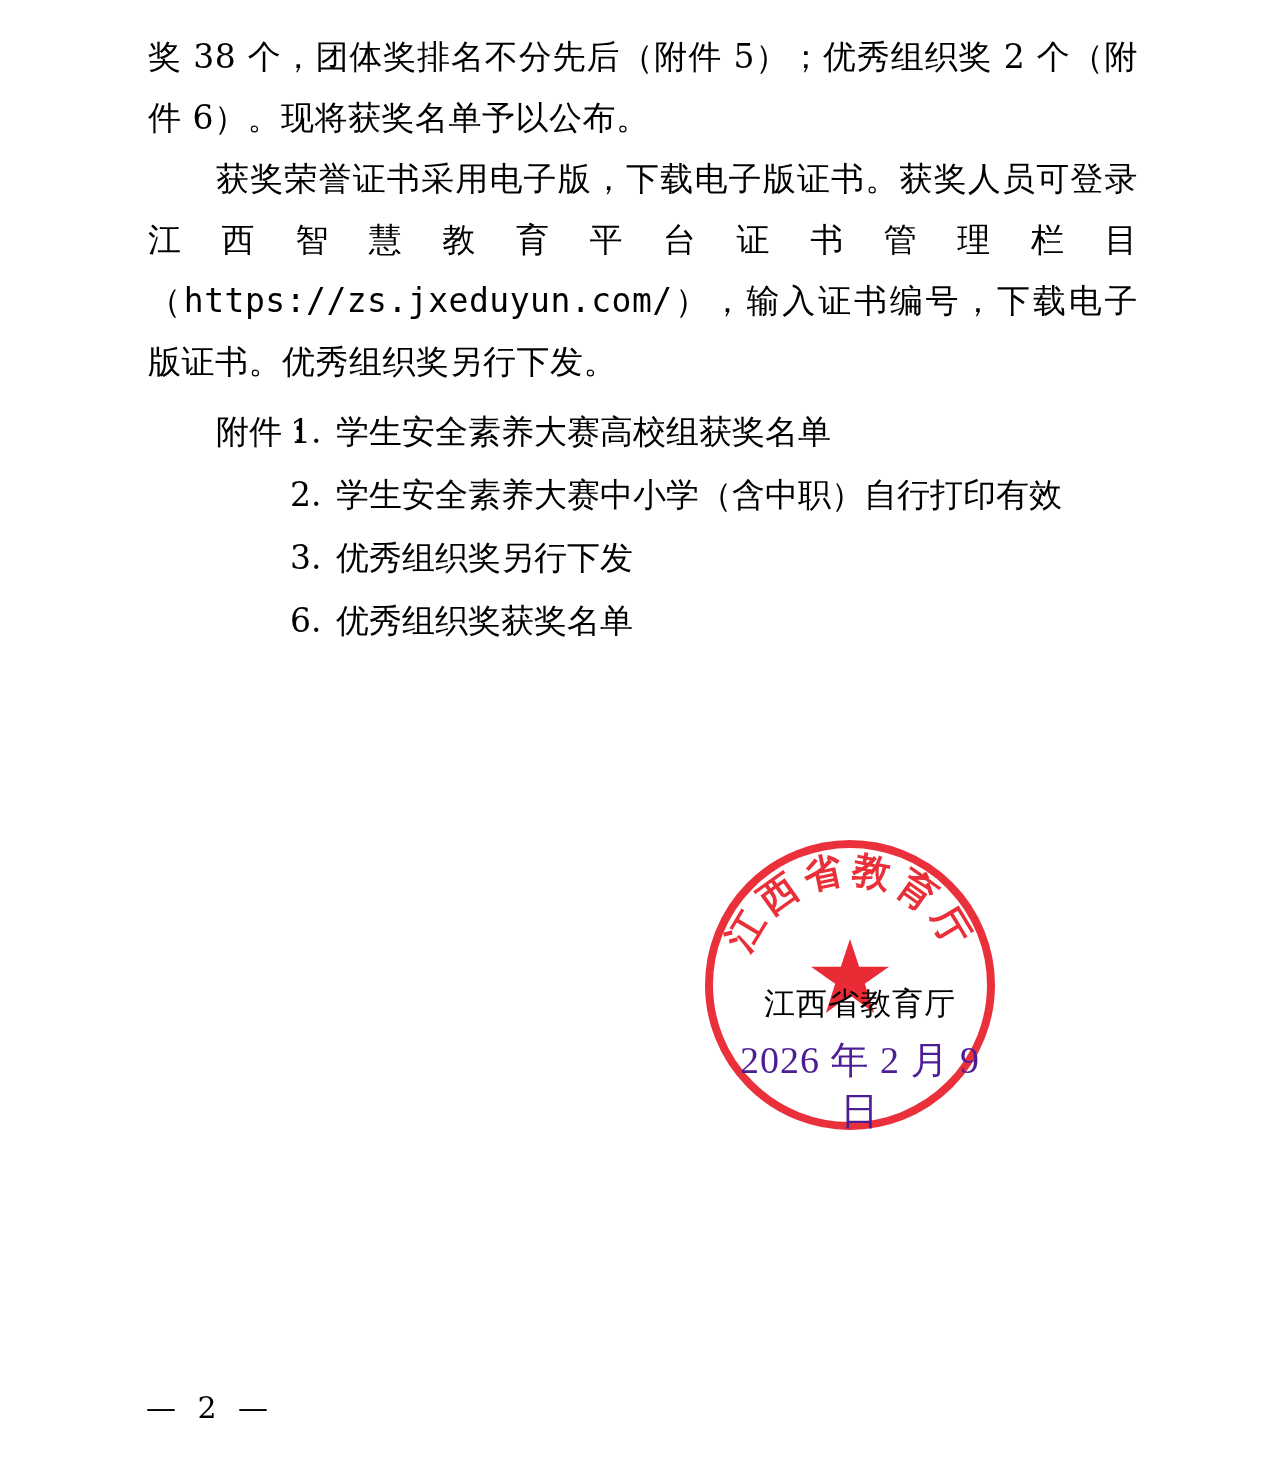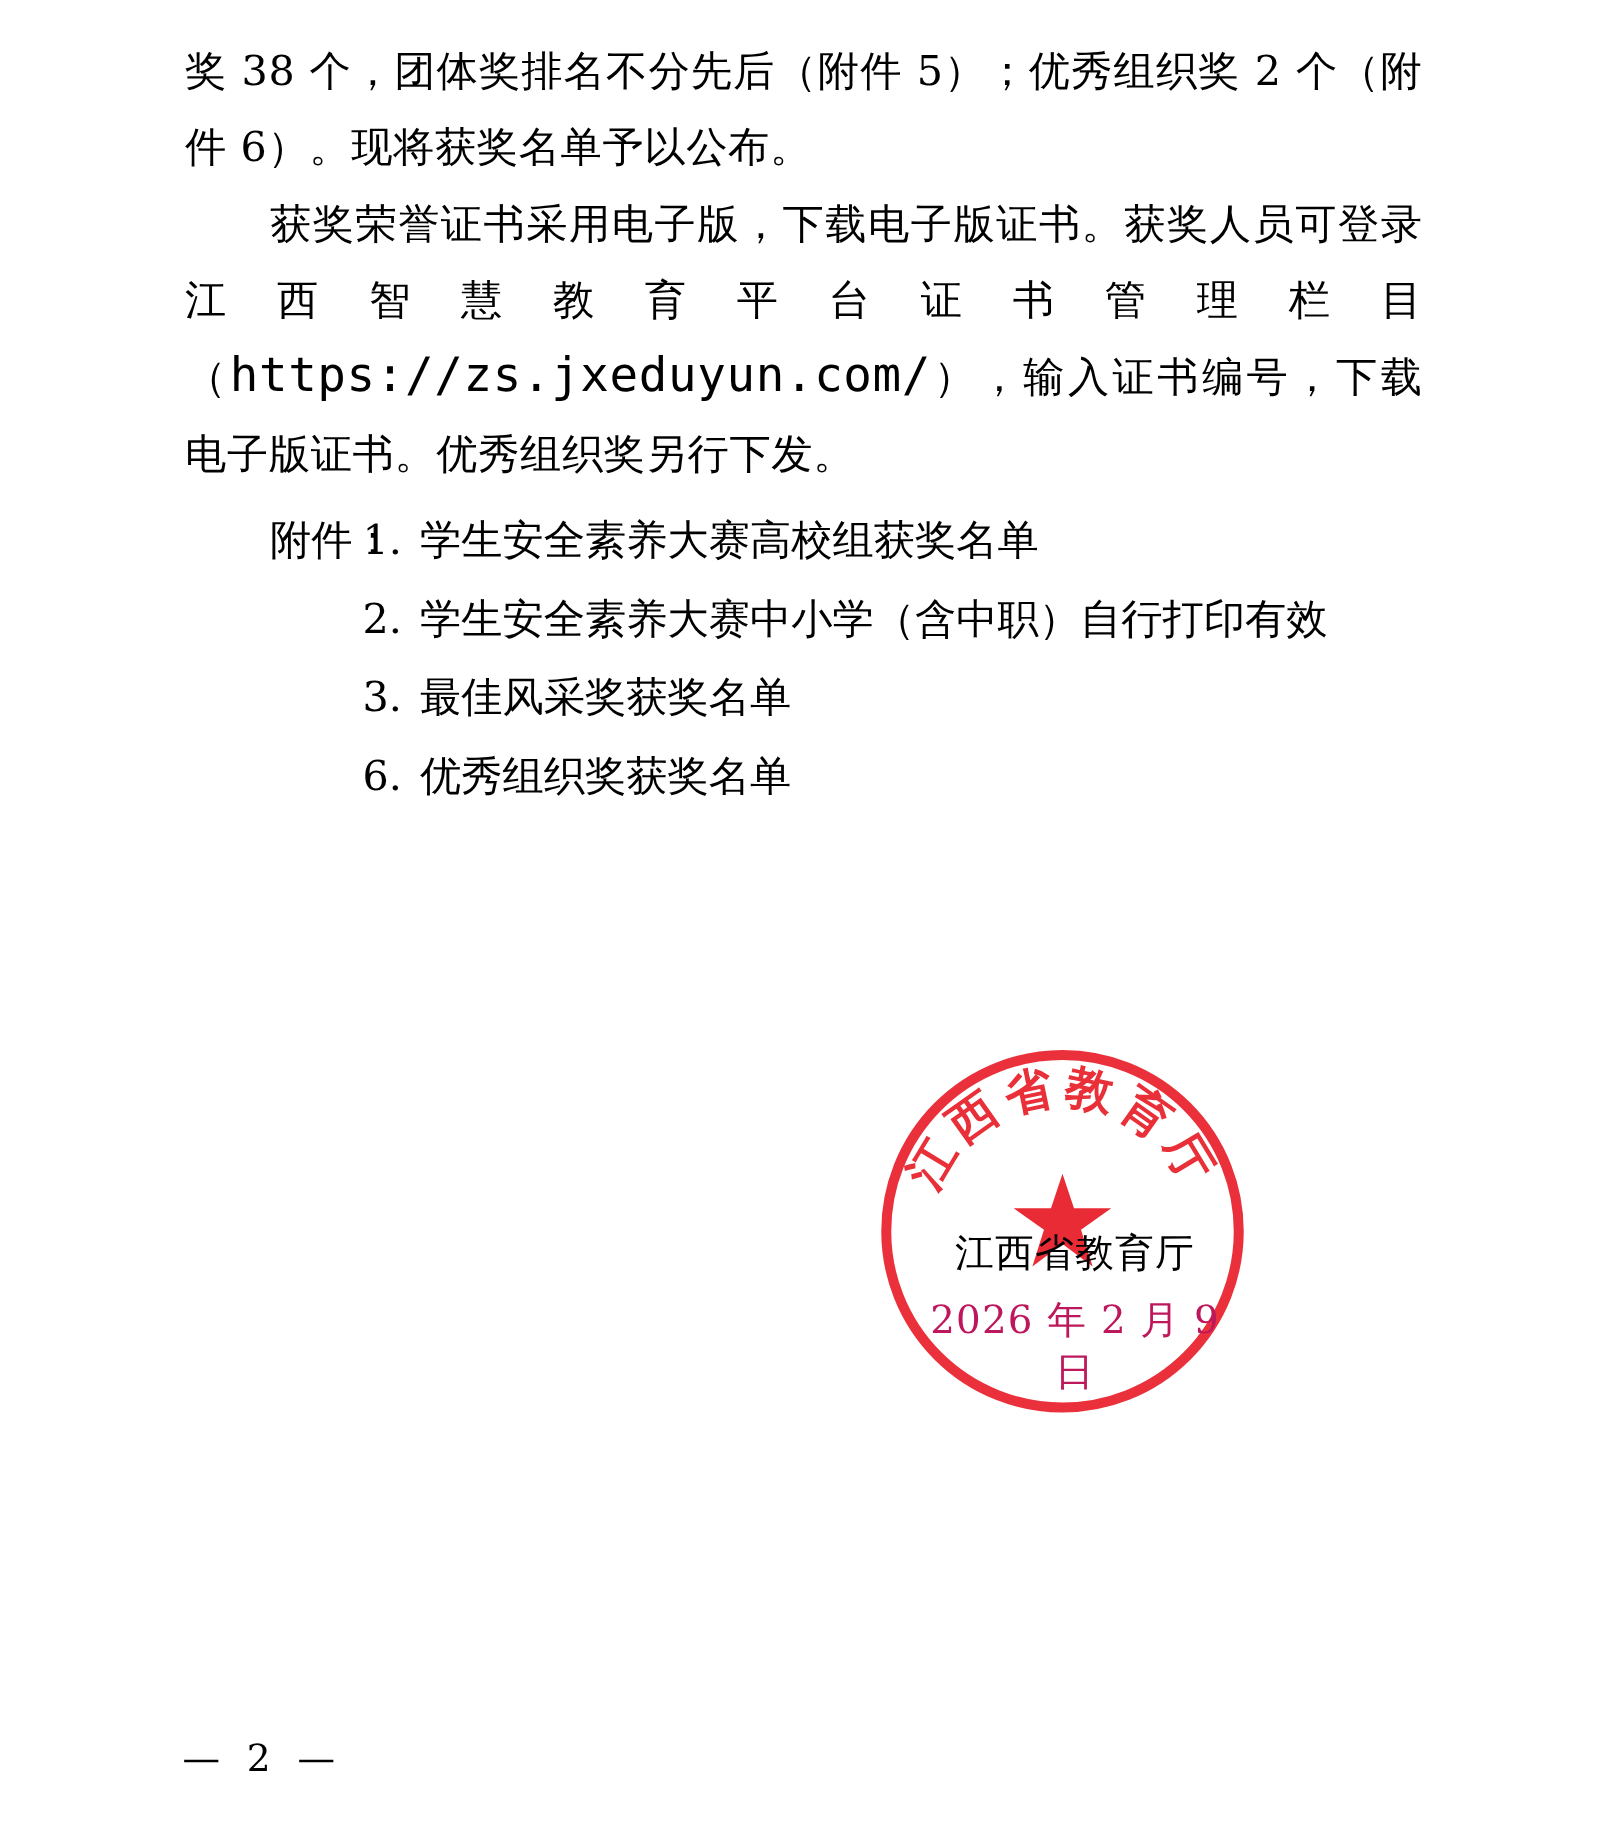--- a/index.html
+++ b/index.html
@@ -39,21 +39,21 @@
     text-justify: inter-ideograph;
     margin: 0;
   }
 
   .para.indent {
     text-indent: 68px;
   }
 
   .mono-url {
     font-family: "DejaVu Sans Mono", "Liberation Mono", monospace;
-    font-size: 38px;
+    font-size: 33px;
     letter-spacing: 0.5px;
   }
 
   .attach-block {
     position: absolute;
     left: 148px;
     top: 400px;
     width: 990px;
   }
 
@@ -136,23 +136,24 @@
     line-height: 56px;
     letter-spacing: 1px;
     color: #000000;
   }
   .sig-date {
     position: absolute;
     left: 735px;
     top: 1035px;
     width: 250px;
     text-align: center;
-    font-size: 31px;
+    font-size: 38px;
     letter-spacing: 1px;
-    color: #be185d;
+    color: #4c1d95;
+    font-family: Liberation Serif, serif;
   }
 
   .page-number {
     position: absolute;
     left: 0;
     top: 1390px;
     width: 420px;
     text-align: center;
     font-size: 30px;
     letter-spacing: 6px;
@@ -170,21 +171,21 @@
   </div>
 
   <div class="attach-block">
     <div class="attach-row">
       <span class="attach-label">附件：</span><span class="attach-num">1.</span><span class="attach-text">学生安全素养大赛高校组获奖名单</span>
     </div>
     <div class="attach-row">
       <span class="attach-label"></span><span class="attach-num">2.</span><span class="attach-text">学生安全素养大赛中小学（含中职）自行打印有效</span>
     </div>
     <div class="attach-row">
-      <span class="attach-label"></span><span class="attach-num">3.</span><span class="attach-text">最佳风采奖获奖名单</span>
+      <span class="attach-label"></span><span class="attach-num">3.</span><span class="attach-text">优秀组织奖另行下发</span>
     </div>
     <div class="attach-row">
       <span class="attach-label"></span><span class="attach-num">6.</span><span class="attach-text">优秀组织奖获奖名单</span>
     </div>
   </div>
 
   <div class="seal">
     <div class="seal-ring"></div>
     <svg class="seal-arc" viewBox="0 0 290 290">
       <defs>

